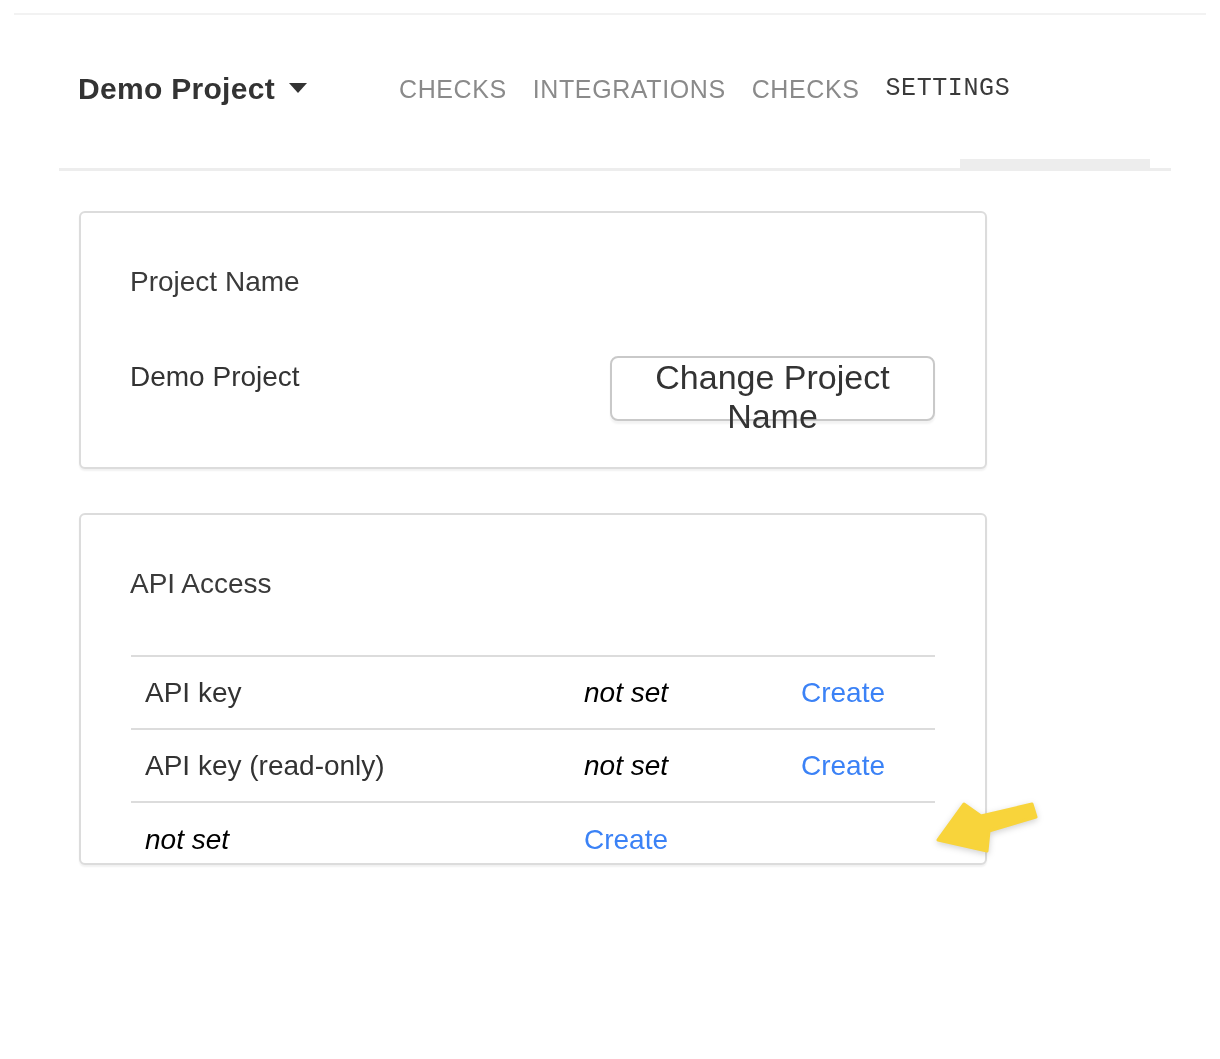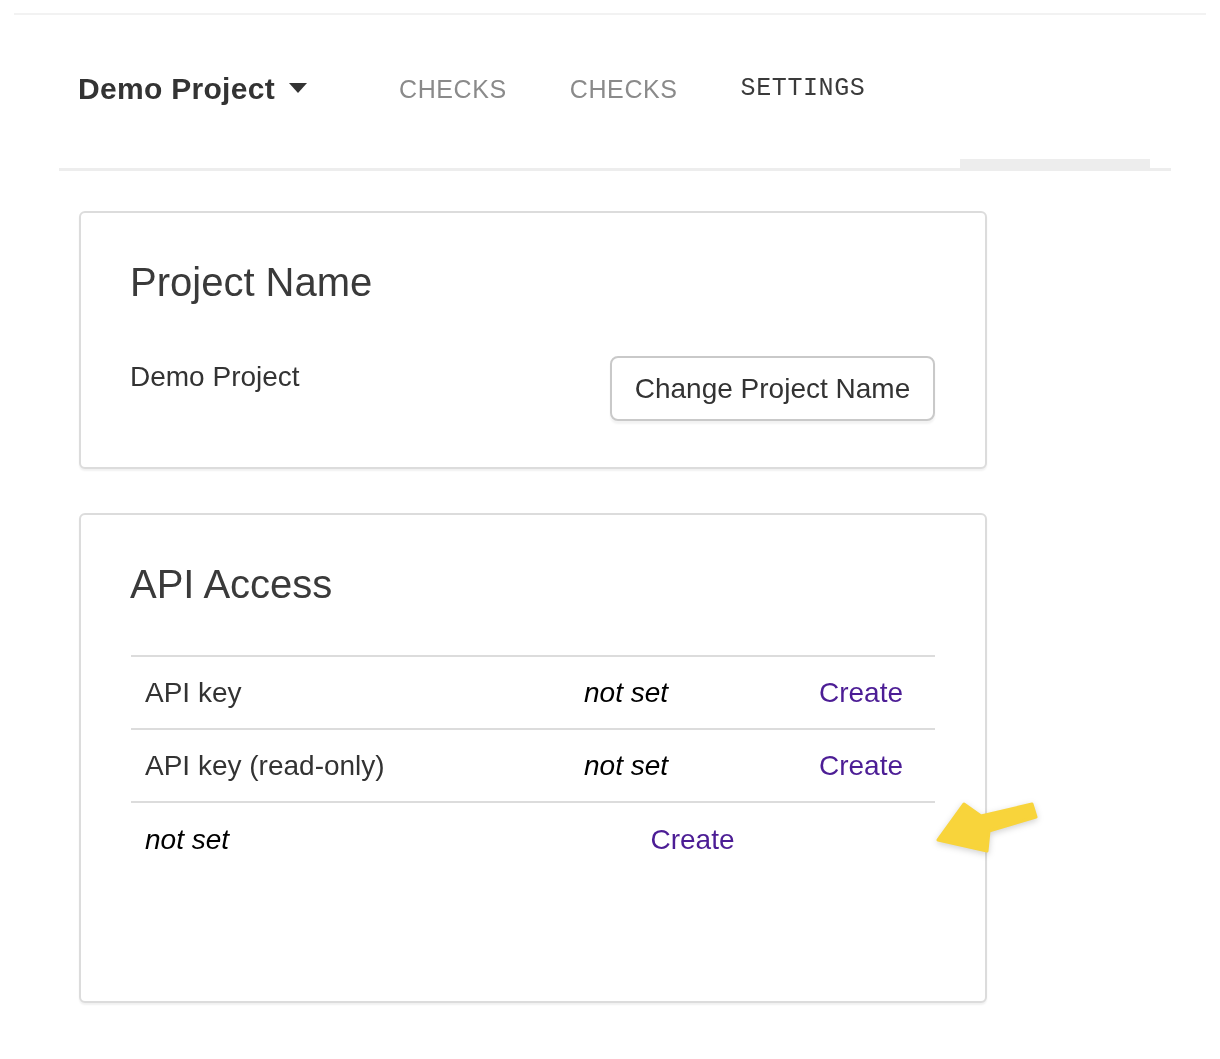--- a/index.html
+++ b/index.html
@@ -13,77 +13,78 @@
   
   .project-title {
     position:absolute; left:78px; top:70px; font-size:30px; font-weight:700;
     line-height:38px; color:#333; letter-spacing:0.3px; cursor:pointer; white-space:nowrap;
   }
   .caret {
     display:inline-block; width:0; height:0; margin-left:14px; vertical-align:middle;
     border-left:9px solid transparent; border-right:9px solid transparent;
     border-top:10px solid #333; position:relative; top:-3px;
   }
-  .tabs { position:absolute; left:399px; top:74px; display:flex; gap:63px; }
+  .tabs { position:absolute; left:399px; top:74px; display:flex; gap:26px; }
   .tab {
     font-size:25px; line-height:30px; letter-spacing:0.6px; color:#8a8a8a;
     text-decoration:none; white-space:nowrap; cursor:pointer;
   }
   .tab.active { color:#3a3a3a;font-family:Liberation Mono, monospace; }
   .active-indicator { position:absolute; left:960px; top:159px; width:190px; height:9px; background:#ededed; }
   .nav-divider { position:absolute; left:59px; top:168px; width:1112px; height:3px; background:#ededed; }
 
   
   .card {
     position:absolute; left:79px; width:908px; background:#fff;
     border:2px solid #dcdcdc; border-radius:6px;
     box-shadow:0 2px 2px rgba(0,0,0,0.06);
   }
   .card-project { top:211px; height:258px; }
-  .card-api     { top:513px; height:490px; }
+  .card-api     { top:513px; height:352px; }
   .card-title {
-    position:absolute; left:49px; top:43px; font-size:40px; font-weight:400;
+    position:absolute; left:49px; top:43px; font-size:28px; font-weight:400;
     line-height:52px; color:#3a3a3a; white-space:nowrap;
   }
   .project-value { position:absolute; left:49px; top:147px; font-size:28px; line-height:34px; color:#333; }
   .change-btn {
     position:absolute; right:50px; top:143px; width:325px; height:65px;
     background:#fff; border:2px solid #c9c9c9; border-radius:8px;
-    font-family:"Liberation Sans", sans-serif; font-size:28px; color:#333;
+    font-family:"Liberation Sans", sans-serif; font-size:34px; color:#333;
     box-shadow:0 3px 2px rgba(0,0,0,0.05); cursor:pointer;text-align:center;
   }
 
   
   .api-table { position:absolute; left:50px; right:50px; top:140px; border-top:2px solid #dcdcdc; }
   .api-row {
     display:grid; grid-template-columns:439px 1fr 120px; align-items:center;
     height:73px; padding:0 14px; border-bottom:2px solid #dcdcdc; font-size:28px;
   }
   .api-row:last-child { border-bottom:none; }
   .row-label  { color:#333; white-space:nowrap; }
   .row-value  { color:#000000; font-style:italic; white-space:nowrap; }
-  .row-action { color:#4c1d95; text-align:center; text-decoration:none; cursor:pointer; white-space:nowrap; }
+  .row-action { color:#3b82f6; text-align:left; text-decoration:none; cursor:pointer; white-space:nowrap; }
 
   
   .arrow {
     position:absolute; left:928px; top:798px; width:110px; height:60px;
     filter:drop-shadow(0 2px 3px rgba(0,0,0,0.18)); pointer-events:none;
   }
 </style>
 </head>
 <body>
 
 <div class="top-edge"></div>
 
 <header>
   <div class="project-title">
     <span>Demo Project</span><span class="caret"></span>
   </div>
   <nav class="tabs">
     <a class="tab">CHECKS</a>
+    <a class="tab">INTEGRATIONS</a>
     <a class="tab">CHECKS</a>
     <a class="tab active">SETTINGS</a>
   </nav>
   <div class="active-indicator"></div>
   <div class="nav-divider"></div>
 </header>
 
 <section class="card card-project">
   <h1 class="card-title">Project Name</h1>
   <div class="project-value">Demo Project</div>

